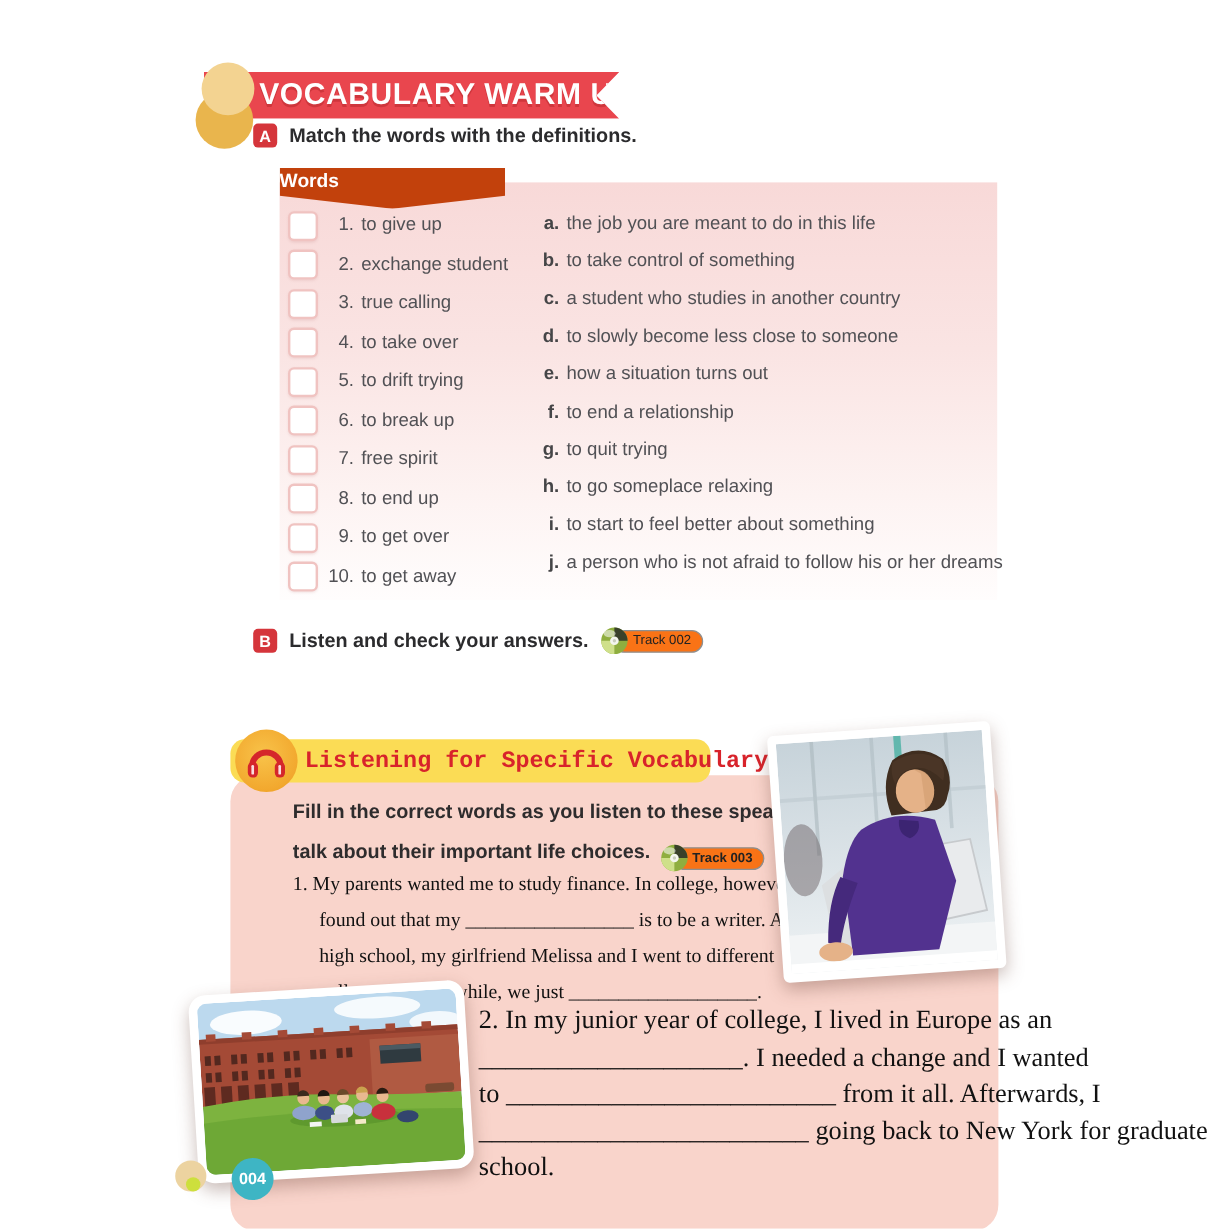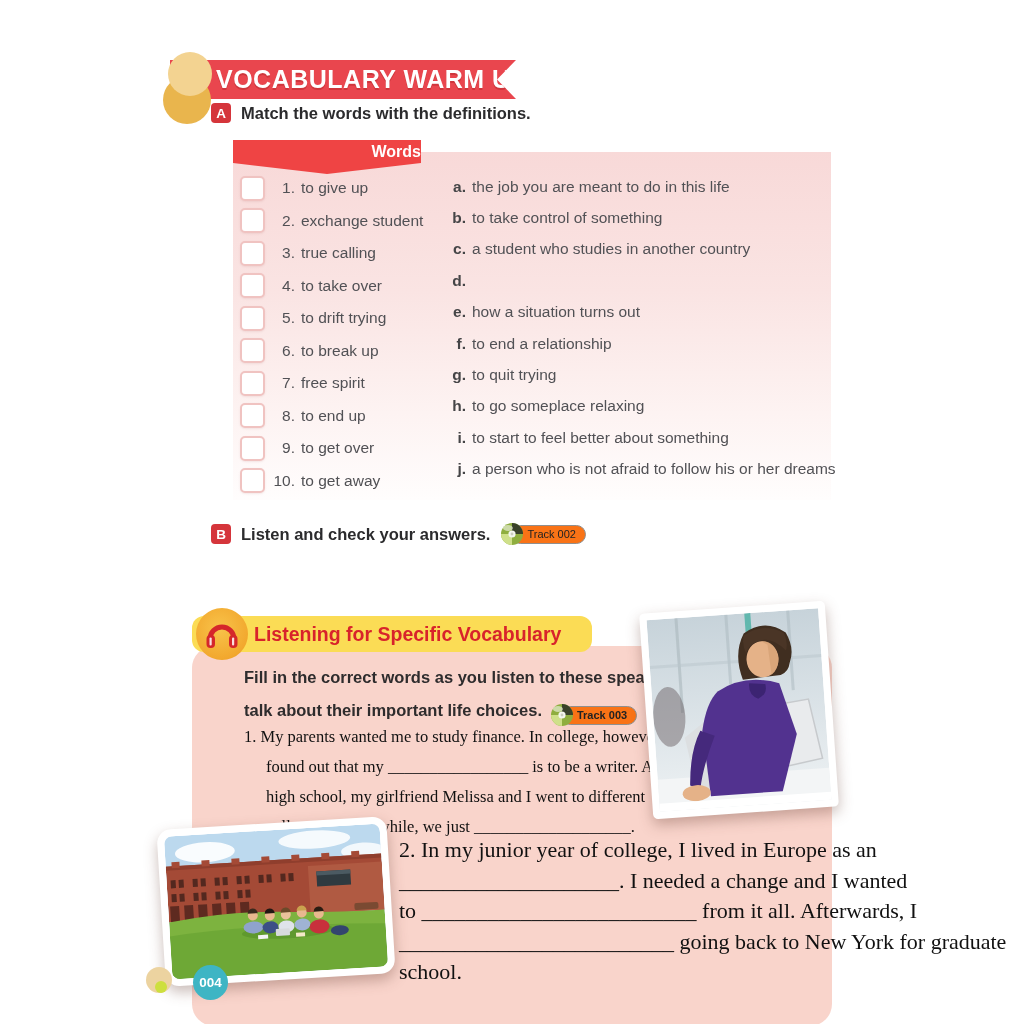--- a/index.html
+++ b/index.html
@@ -22,23 +22,23 @@
   .sec-a{left:211px;top:103px;}
   .sec-b{left:211px;top:522px;}
   .sec-label{width:20px;height:20px;border-radius:4px;background:#d5353b;color:#fff;
              font-weight:800;font-size:13.5px;display:flex;align-items:center;justify-content:center;}
   .sec-instr{font-weight:800;font-size:16.5px;color:#2b2b2d;white-space:nowrap;}
 
   
   .table-body{position:absolute;left:233px;top:152px;width:598px;height:348px;
               background:linear-gradient(180deg,#f8d9d8 0%,#fae4e3 40%,#fdf3f2 75%,#fffdfd 100%);
               z-index:1;}
-  .col-head{position:absolute;top:140px;height:34px;background:#ef4444;z-index:2;
+  .col-head{position:absolute;top:140px;height:34px;background:#c2410c;z-index:2;
             clip-path:polygon(0 0,100% 0,100% 68%,50% 100%,0 68%);
-            display:flex;justify-content:flex-end;color:#fff;font-weight:800;font-size:16px;}
+            display:flex;justify-content:flex-start;color:#fff;font-weight:800;font-size:16px;}
   .col-head span{line-height:24px;}
   .head-words{left:233px;width:188px;}
   .head-defs{left:443px;width:388px;}
   .words-list{position:absolute;left:240px;top:172px;z-index:2;}
   .word-row{height:32.5px;display:flex;align-items:center;}
   .checkbox{width:21px;height:21px;background:#ffffff;border:2px solid #f0c3c1;border-radius:5px;
             margin-right:4px;box-shadow:0 1px 2px rgba(190,120,120,.15);flex:0 0 auto;}
   .wnum{width:26px;text-align:right;font-size:15.5px;color:#515155;}
   .wtxt{margin-left:6px;font-size:15.5px;color:#515155;white-space:nowrap;}
   .defs-list{position:absolute;left:448px;top:171px;z-index:2;}
@@ -54,21 +54,21 @@
 
   
   .pink-panel{position:absolute;left:192px;top:646px;width:640px;height:380px;background:#f9d4cb;
               border-radius:22px;z-index:1;}
   .yellow-bar{position:absolute;left:192px;top:616px;width:400px;height:36px;background:#fbdc55;
               border-radius:12px;z-index:3;}
   .hp-circle{position:absolute;left:196px;top:608px;width:52px;height:52px;border-radius:50%;
              background:radial-gradient(circle at 45% 40%,#f8c34a 0%,#f2a82e 70%,#e6951f 100%);
              z-index:4;display:flex;align-items:center;justify-content:center;}
   .listening-title{position:absolute;left:254px;top:623px;font-size:19.5px;font-weight:800;
-                   color:#d8232b;z-index:4;white-space:nowrap;}
+                   color:#d8232b;z-index:4;white-space:nowrap;font-family:Liberation Mono, monospace;}
   .fill-instr{position:absolute;left:244px;top:661px;z-index:3;font-weight:800;font-size:16.5px;
               color:#2e2c2d;line-height:33px;}
   .fill-instr .iline{white-space:nowrap;}
   .fill-instr .iline2{display:flex;align-items:flex-end;gap:8px;}
 
   .para{position:absolute;z-index:3;font-family:"Liberation Serif",serif;color:#111111;}
   .para .pline{white-space:nowrap;}
   .para1{left:244px;top:722px;font-size:16.5px;line-height:30px;}
   .para1 .indent{padding-left:22px;}
   .para2{left:399px;top:835px;font-size:22px;line-height:30.6px;}
@@ -173,20 +173,21 @@
     <div class="def-row">
         <span class="dletter">b.</span>
         <span class="dtxt">to take control of something</span>
       </div>
     <div class="def-row">
         <span class="dletter">c.</span>
         <span class="dtxt">a student who studies in another country</span>
       </div>
     <div class="def-row">
         <span class="dletter">d.</span>
+        <span class="dtxt">to slowly become less close to someone</span>
       </div>
     <div class="def-row">
         <span class="dletter">e.</span>
         <span class="dtxt">how a situation turns out</span>
       </div>
     <div class="def-row">
         <span class="dletter">f.</span>
         <span class="dtxt">to end a relationship</span>
       </div>
     <div class="def-row">

